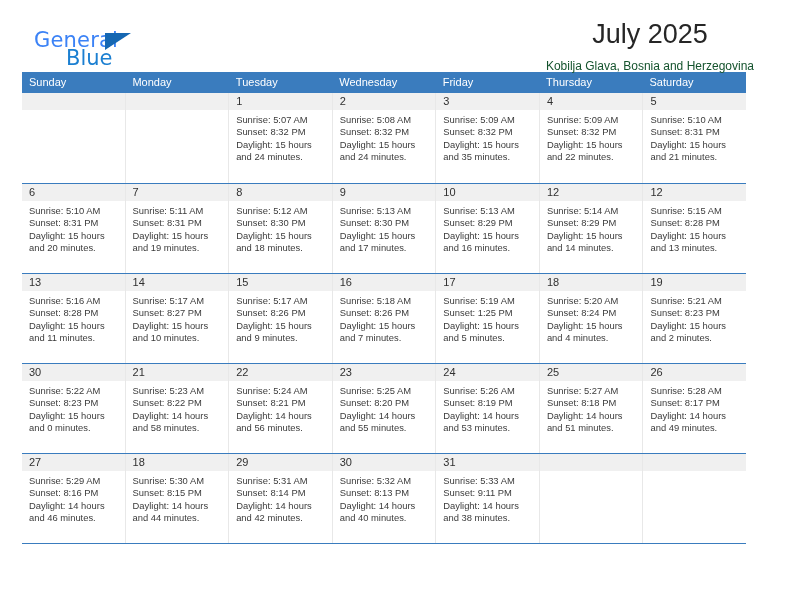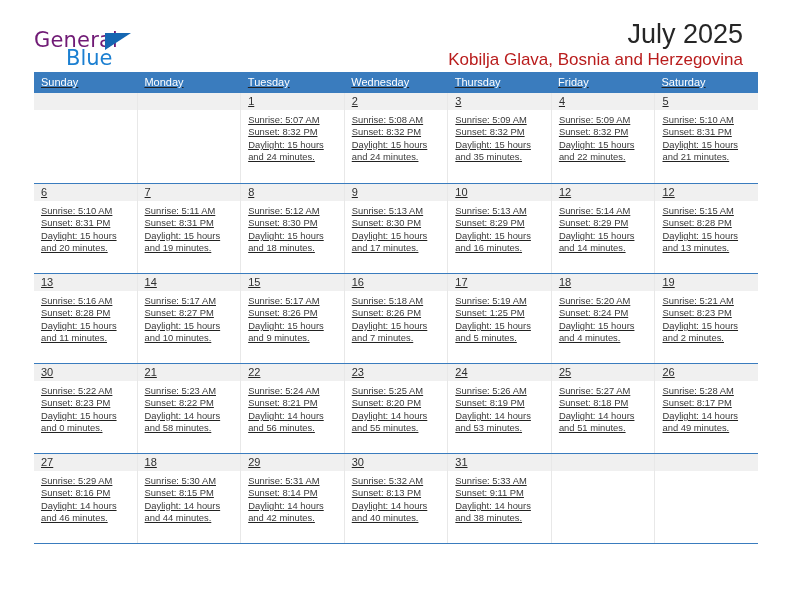--- a/index.html
+++ b/index.html
@@ -35,21 +35,21 @@
     width: 180px;
     height: 48px;
     user-select: none;
   }
   .logo-general {
     position: absolute;
     left: 0;
     top: 0;
     font-size: 21px;
     letter-spacing: .2px;
-    color: #701a75;
+    color: #3b82f6;
     font-family: "DejaVu Sans", sans-serif;
     font-weight: 400;
   }
   .logo-tri {
     position: absolute;
     left: 71px;
     top: 5px;
     width: 0;
     height: 0;
     border-left: 26px solid #1567b2;
@@ -59,45 +59,44 @@
     position: absolute;
     left: 32px;
     top: 18px;
     font-size: 21px;
     color: #1b7fd1;
     font-family: "DejaVu Sans", sans-serif;
     font-weight: 400;
   }
   .title-wrap {
     position: absolute;
-    right: 15px;
+    right: 4px;
     top: 18px;
-    text-align: right;
+    text-align: center;
   }
   .cal-title {
     font-size: 27px;
     color: #262626;
     font-weight: 400;
     line-height: 32px;
     white-space: nowrap;
   }
   .cal-subtitle {
-    font-size: 17px;
-    color: #b91c1c;
+    font-size: 12px;
+    color: #14532d;
     font-weight: 400;
     line-height: 20px;
-    margin-top: 0;
+    margin-top: 6px;
     white-space: nowrap;
   }
 
   
   .calendar {
-    margin: 0 34px;
+    margin: 0 22px;
     width: 724px;
-    text-decoration: underline;
   }
   .weekdays {
     display: flex;
     background: #3a7cbe;
     height: 21px;
   }
   .weekday {
     flex: 1 1 0;
     color: #ffffff;
     font-size: 11px;
@@ -165,22 +164,22 @@
       <div class="cal-subtitle">Kobilja Glava, Bosnia and Herzegovina</div>
     </div>
   </div>
 
   <div class="calendar">
     <div class="weekdays">
         <div class="weekday">Sunday</div>
         <div class="weekday">Monday</div>
         <div class="weekday">Tuesday</div>
         <div class="weekday">Wednesday</div>
+        <div class="weekday">Friday</div>
         <div class="weekday">Thursday</div>
-        <div class="weekday">Friday</div>
         <div class="weekday">Saturday</div>
       </div>
     <div class="weeks-container">
         <div class="week">
           <div class="daycell empty">
             <div class="daynum-band"></div>
             <div class="events"></div>
           </div>
           <div class="daycell empty">
             <div class="daynum-band"></div>

